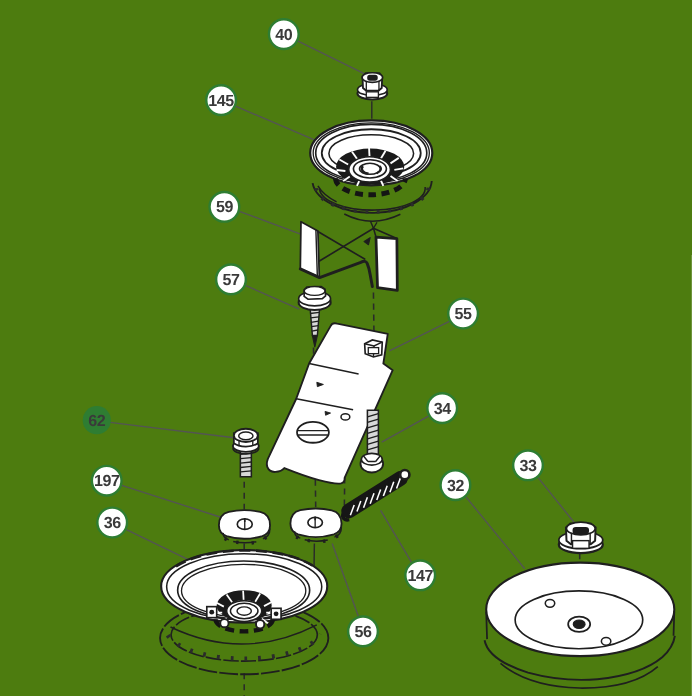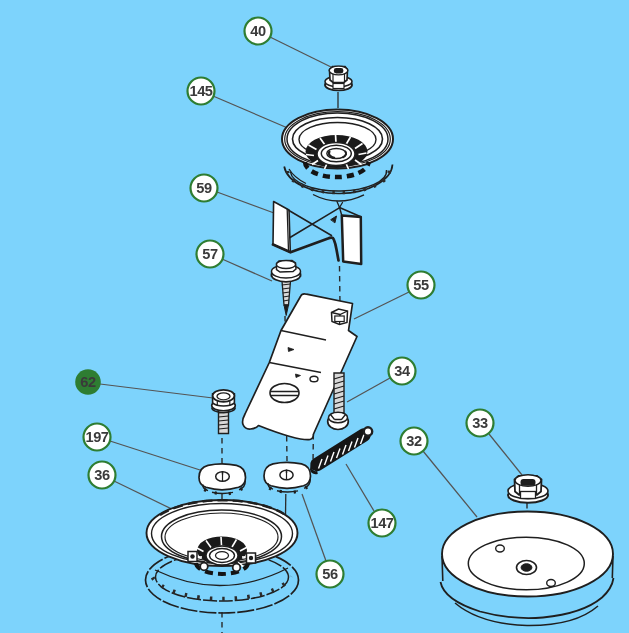--- a/index.html
+++ b/index.html
@@ -1,16 +1,16 @@
 <!DOCTYPE html>
 <html><head>
 <meta charset="utf-8">
 <style>
   html,body{margin:0;padding:0;background:#ffffff;}
-  .wrap{position:relative;width:629px;height:633px;background:#7dd3fc;overflow:hidden;}
+  .wrap{position:relative;width:629px;height:633px;background:#4d7c0f;overflow:hidden;}
   svg{position:absolute;top:0;left:0;}
   text{font-family:"Liberation Sans",sans-serif;font-weight:bold;fill:#3a3a3a;}
 </style>
 </head>
 <body>
 <div class="wrap">
 <svg width="629" height="633" viewBox="0 0 629 633">
 
   <g stroke="#545454" stroke-width="1.25" fill="none">
     <line x1="270" y1="37" x2="331" y2="67"></line>

